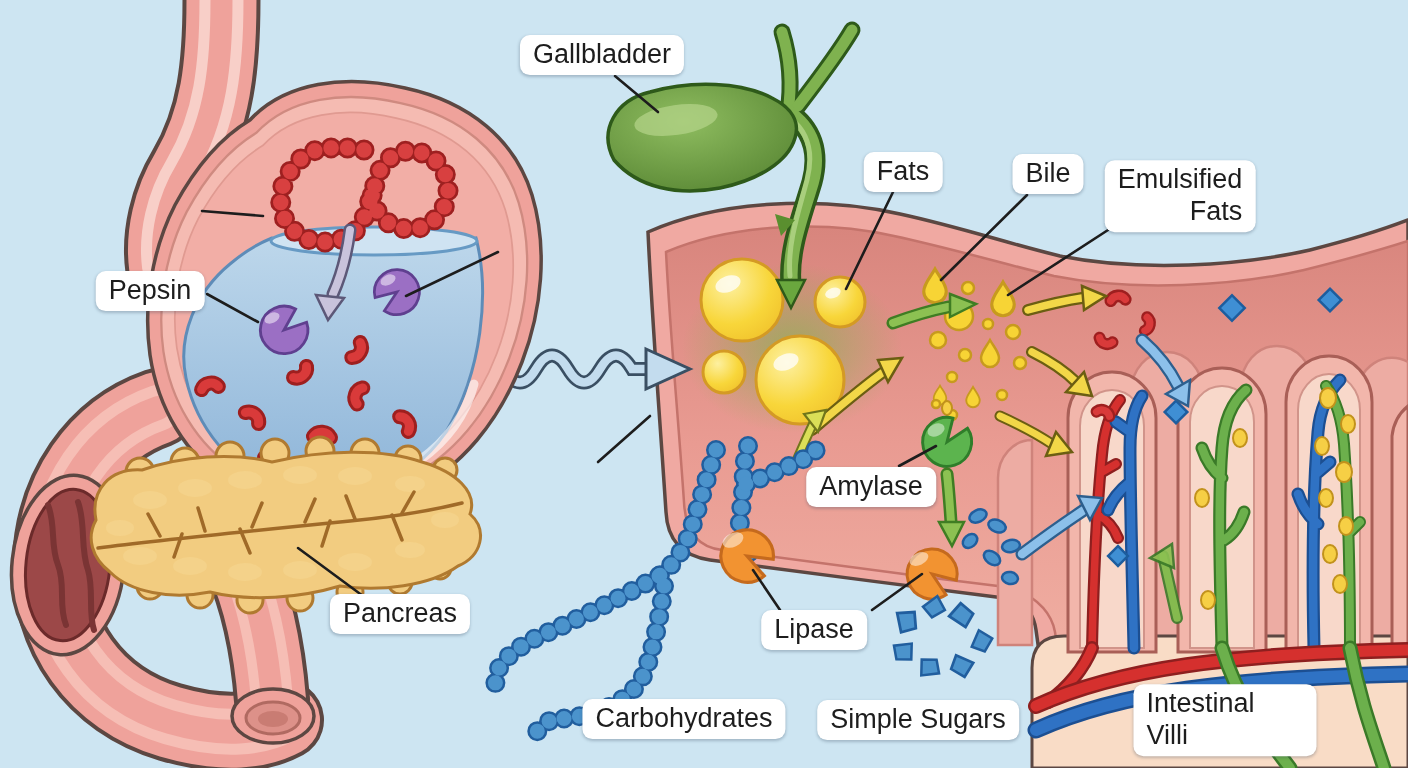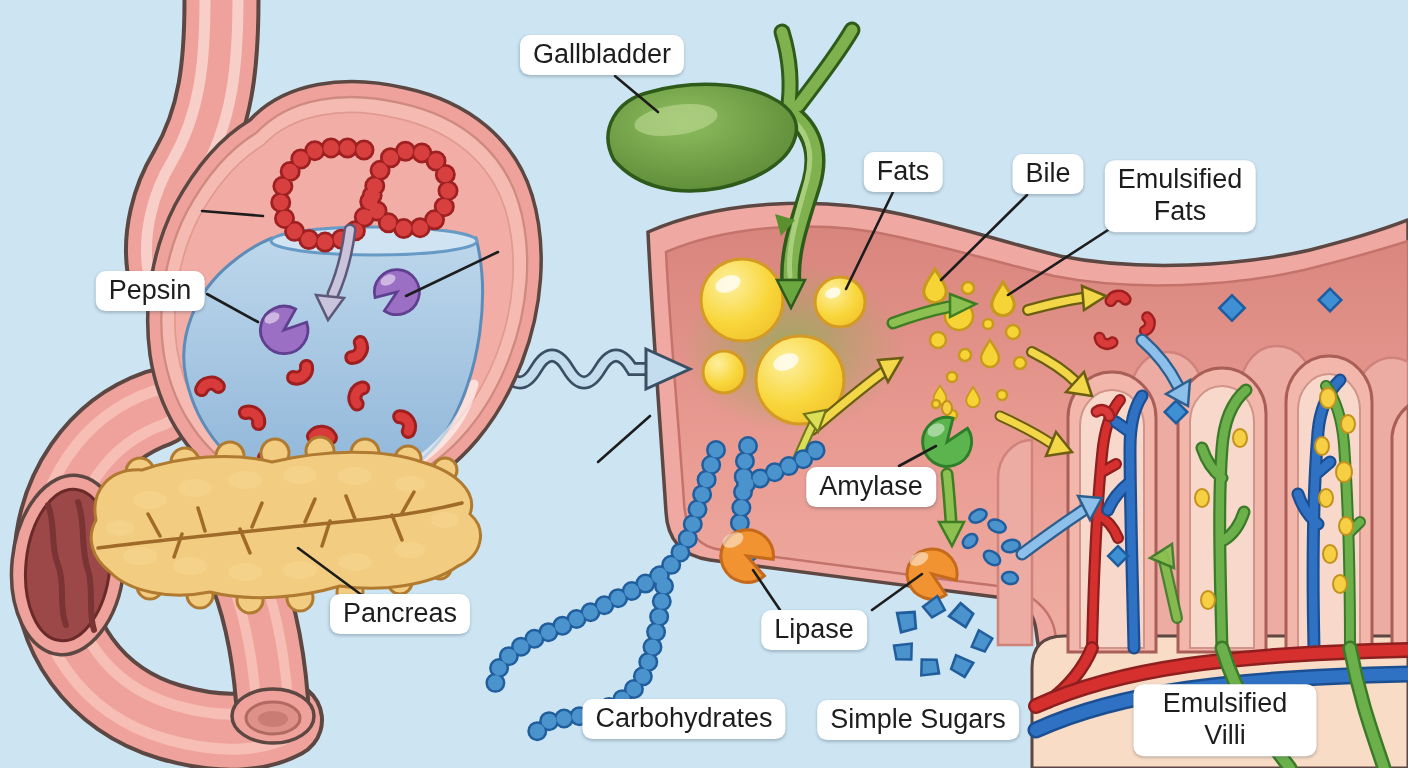--- a/index.html
+++ b/index.html
@@ -1,23 +1,23 @@
 <!DOCTYPE html>
 <html><head>
 <meta charset="utf-8">
 <style>
   html,body{margin:0;padding:0;background:#cde5f2;}
   #stage{position:relative;width:1408px;height:768px;overflow:hidden;
          font-family:"Liberation Sans",sans-serif;}
   #art{position:absolute;left:0;top:0;}
   .lbl{position:absolute;transform:translate(-50%,-50%);background:#ffffff;
        border-radius:10px;padding:4px 13px;font-size:27px;line-height:1.18;
-       color:#1d1d1d;white-space:pre-line;text-align:center;
+       color:#1d1d1d;white-space:pre-line;text-align:left;
        box-shadow:0 1px 3px rgba(50,70,90,.28);}
-  .lbl.left{text-align:center;}
+  .lbl.left{text-align:right;}
 </style>
 </head>
 <body>
 
 <div id="stage">
 <svg id="art" width="1408" height="768" viewBox="0 0 1408 768">
   <defs>
     <linearGradient id="gLiquid" x1="0" y1="0" x2="0" y2="1">
       <stop offset="0" stop-color="#bdd7eb"></stop>
           <stop offset="1" stop-color="#8db4d8"></stop>
@@ -426,14 +426,14 @@
 <div class="lbl" style="left:602px;top:55px">Gallbladder</div>
 <div class="lbl" style="left:903px;top:172px">Fats</div>
 <div class="lbl" style="left:1048px;top:174px">Bile</div>
 <div class="lbl left" style="left:1180px;top:196px">Emulsified
 Fats</div>
 <div class="lbl" style="left:871px;top:487px">Amylase</div>
 <div class="lbl" style="left:400px;top:614px">Pancreas</div>
 <div class="lbl" style="left:814px;top:630px">Lipase</div>
 <div class="lbl" style="left:684px;top:719px">Carbohydrates</div>
 <div class="lbl" style="left:918px;top:720px">Simple Sugars</div>
-<div class="lbl" style="left:1225px;top:720px">Emulsified Villi</div>
+<div class="lbl" style="left:1225px;top:720px">Intestinal Villi</div>
 </div>
 
 </body></html>

